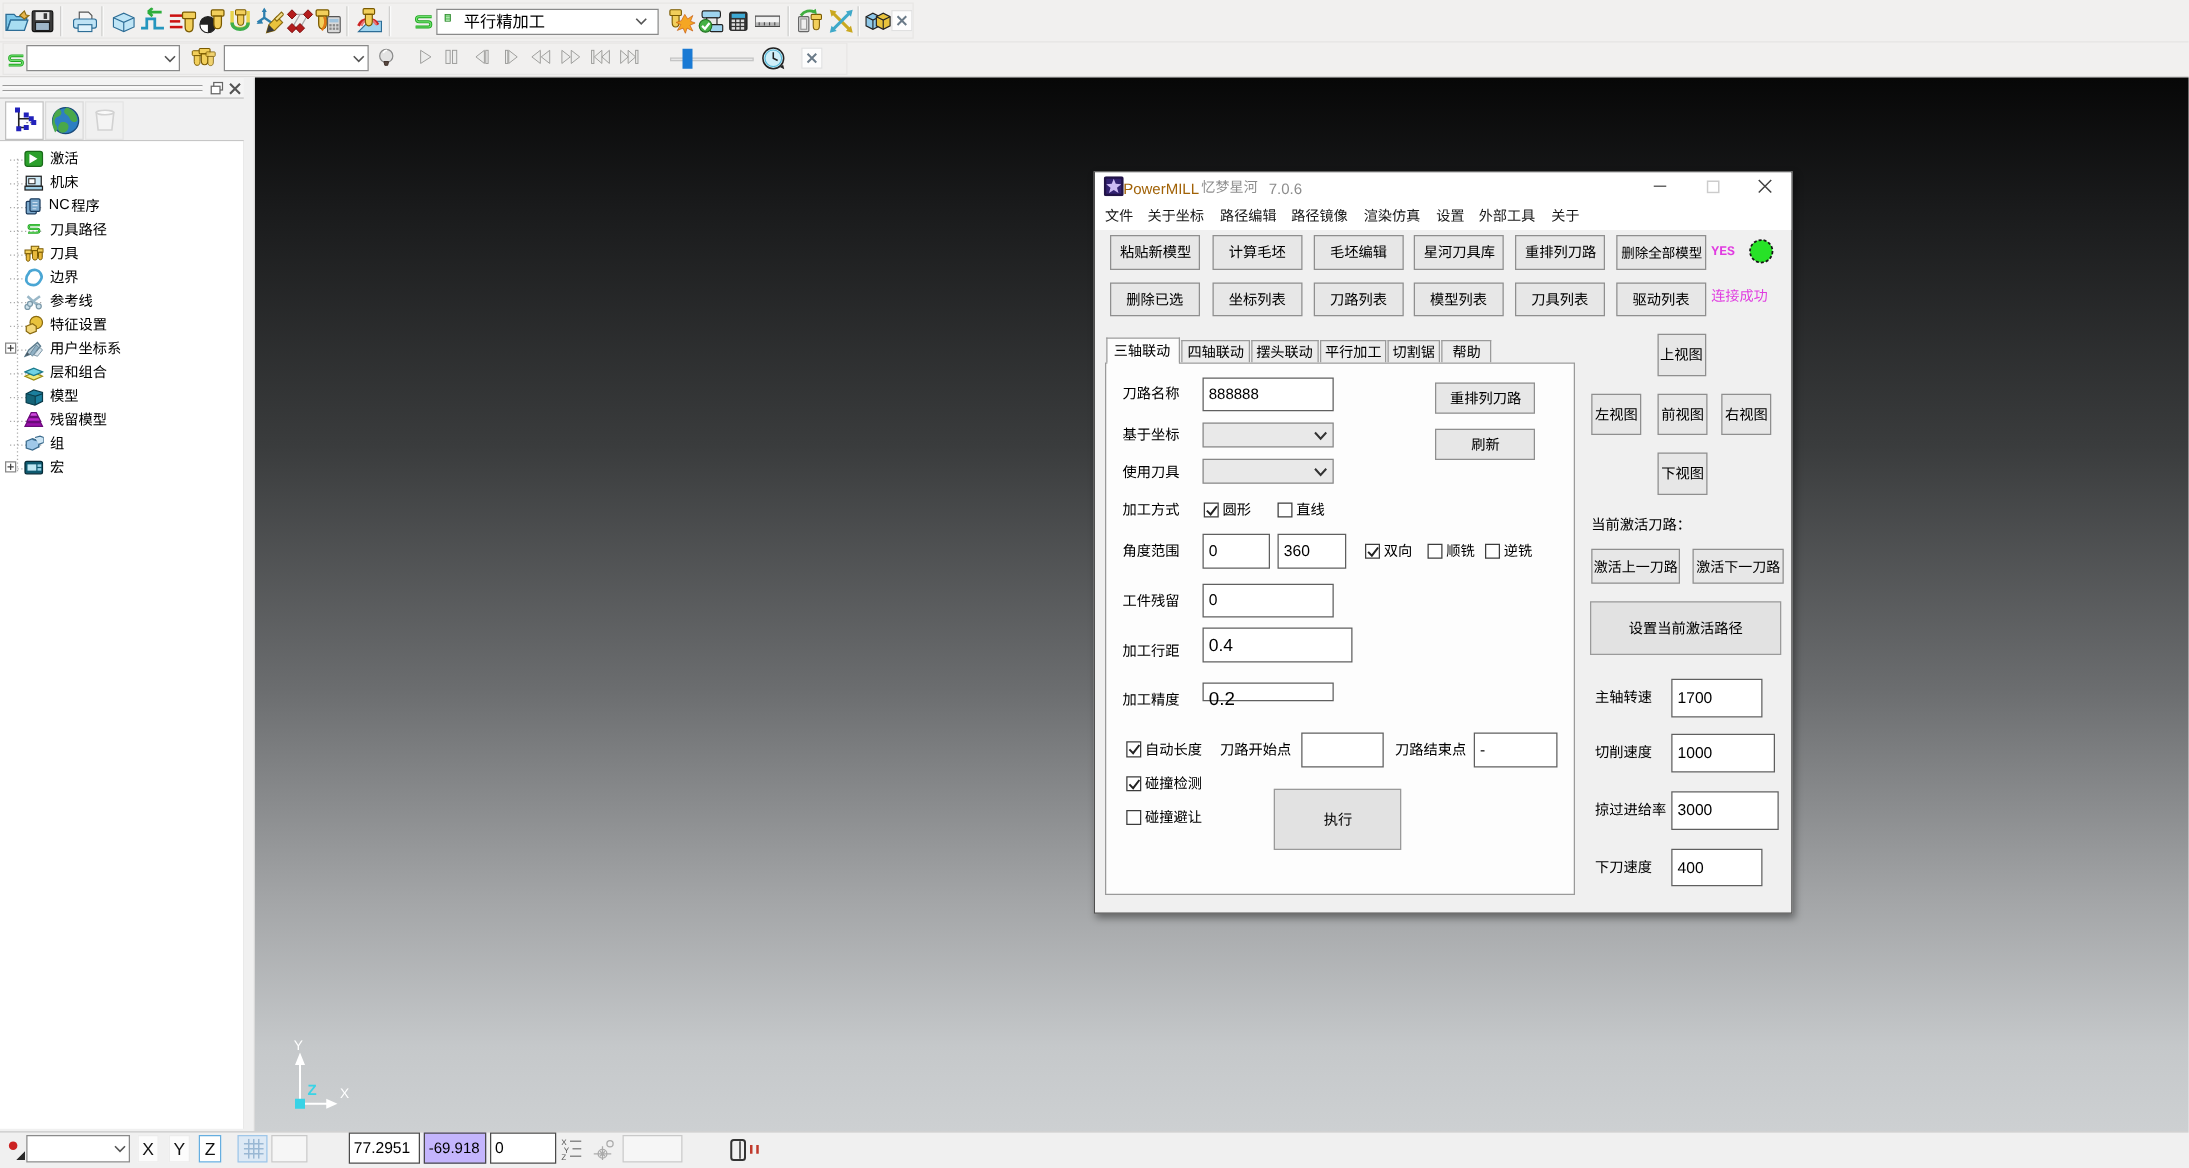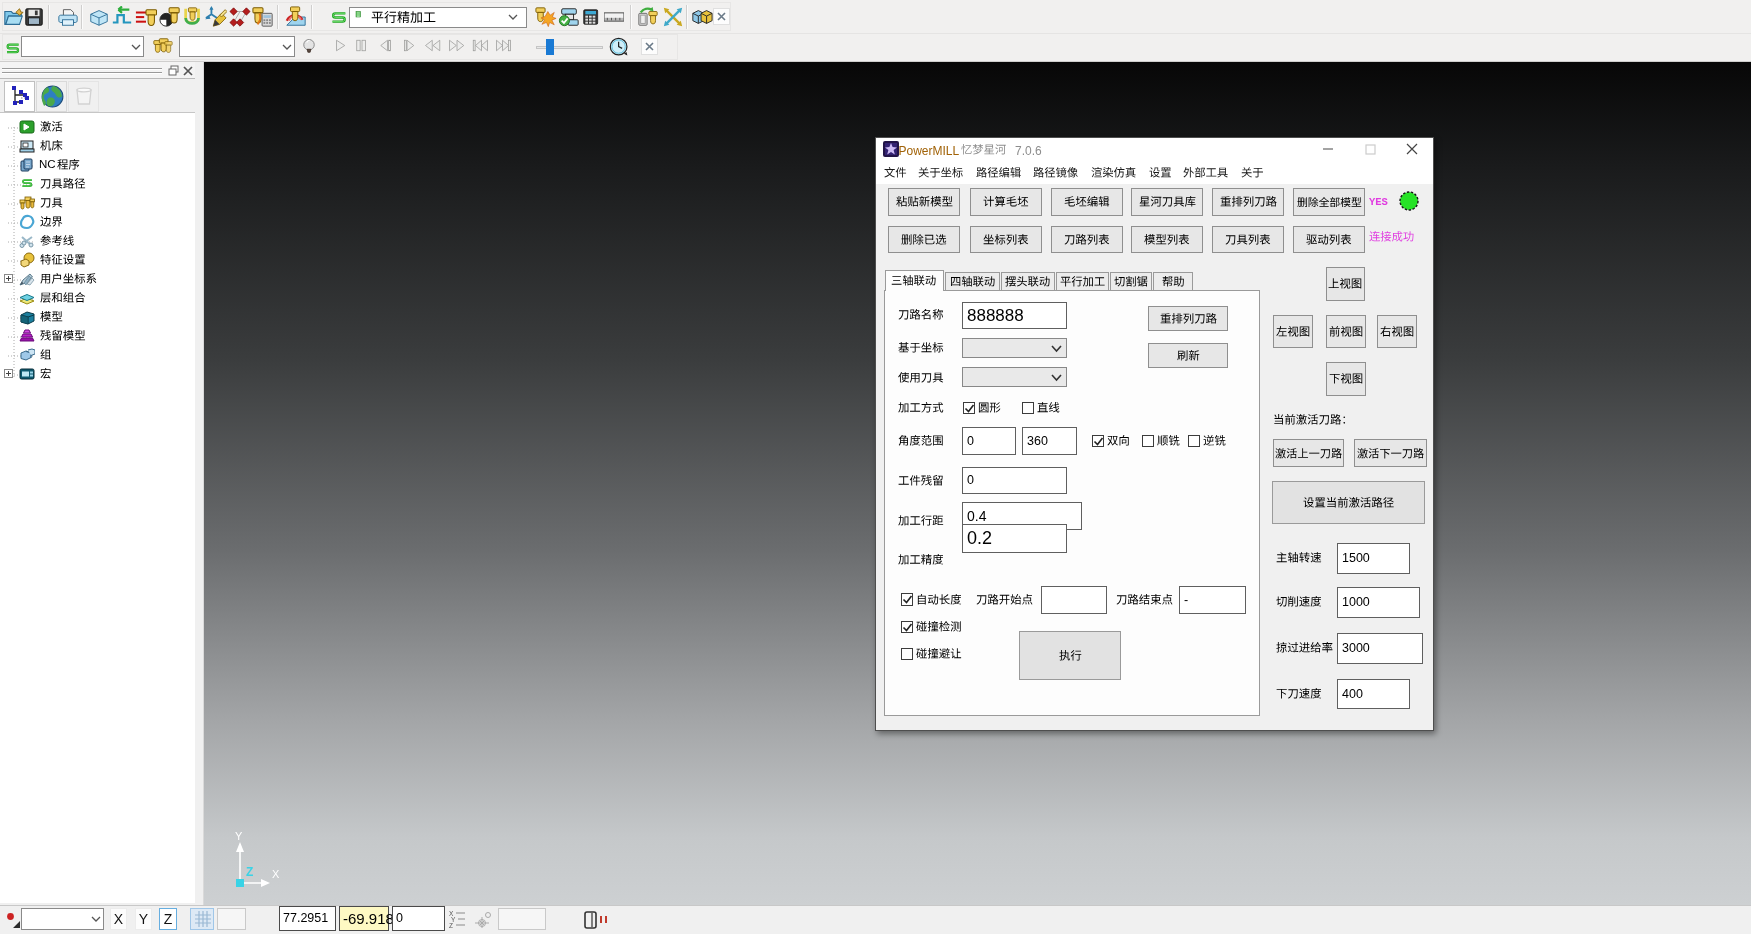--- a/index.html
+++ b/index.html
@@ -924,21 +924,21 @@
     </g>
   </svg>
 <svg class="ck" style="left:898.0px;top:555.4px" width="46.6" height="12.8">
     <g fill="#000" transform="translate(0,8.66) scale(0.01140,-0.01140)">
       <use href="#g52A0" x="0"></use>
       <use href="#g5DE5" x="1000"></use>
       <use href="#g7CBE" x="2000"></use>
       <use href="#g5EA6" x="3000"></use>
     </g>
   </svg>
-<div class="inp" style="left:962px;top:302px;width:105px;height:27px;line-height:25px;font-size:17px">888888</div>
+<div class="inp" style="left:962px;top:302px;width:105px;height:27px;line-height:25px;font-size:12px">888888</div>
 <div class="cmb" style="left:962px;top:338px;width:105px;height:20px;"></div>
 <svg style="position:absolute;left:1051px;top:344.5px" width="11" height="8">
     <path d="M1 1l4.5 5L10 1" stroke="#333" fill="none" stroke-width="1.6"></path>
   </svg>
 <div class="cmb" style="left:962px;top:367px;width:105px;height:20px;"></div>
 <svg style="position:absolute;left:1051px;top:373.5px" width="11" height="8">
     <path d="M1 1l4.5 5L10 1" stroke="#333" fill="none" stroke-width="1.6"></path>
   </svg>
 <div class="chk" style="left:962.5px;top:401.6px;width:12.4px;height:12.4px;"></div>
 <svg style="position:absolute;left:962.5px;top:401.6px" width="13" height="13">
@@ -978,21 +978,21 @@
   </svg>
 <div class="chk" style="left:1188px;top:434.8px;width:12.4px;height:12.4px;"></div>
 <svg class="ck" style="left:1203.0px;top:436.4px" width="23.8" height="12.8">
     <g fill="#000" transform="translate(0,8.66) scale(0.01140,-0.01140)">
       <use href="#g9006" x="0"></use>
       <use href="#g94E3" x="1000"></use>
     </g>
   </svg>
 <div class="inp" style="left:962px;top:467px;width:105px;height:27px;line-height:25px;font-size:12.5px">0</div>
 <div class="inp" style="left:962px;top:502px;width:120px;height:28px;line-height:26px;font-size:14px">0.4</div>
-<div class="inp" style="left:962px;top:524px;width:105px;height:29px;line-height:26px;font-size:18px">0.2</div>
+<div class="inp" style="left:962px;top:546px;width:105px;height:15px;line-height:26px;font-size:15px">0.2</div>
 <div class="chk" style="left:901px;top:593.3px;width:12.4px;height:12.4px;"></div>
 <svg style="position:absolute;left:901px;top:593.3px" width="13" height="13">
     <path d="M2.5 6.5l3 3L10.5 3" stroke="#222" stroke-width="1.6" fill="none"></path>
   </svg>
 <svg class="ck" style="left:916.0px;top:594.9px" width="46.6" height="12.8">
     <g fill="#000" transform="translate(0,8.66) scale(0.01140,-0.01140)">
       <use href="#g81EA" x="0"></use>
       <use href="#g52A8" x="1000"></use>
       <use href="#g957F" x="2000"></use>
       <use href="#g5EA6" x="3000"></use>
@@ -1150,21 +1150,21 @@
     </g>
   </svg>
 <svg class="ck" style="left:1276.0px;top:553.4px" width="46.6" height="12.8">
     <g fill="#000" transform="translate(0,8.66) scale(0.01140,-0.01140)">
       <use href="#g4E3B" x="0"></use>
       <use href="#g8F74" x="1000"></use>
       <use href="#g8F6C" x="2000"></use>
       <use href="#g901F" x="3000"></use>
     </g>
   </svg>
-<div class="inp" style="left:1337px;top:543px;width:73px;height:30.5px;line-height:28.5px;font-size:12.5px">1500</div>
+<div class="inp" style="left:1337px;top:543px;width:73px;height:30.5px;line-height:28.5px;font-size:12.5px">1700</div>
 <svg class="ck" style="left:1276.0px;top:597.4px" width="46.6" height="12.8">
     <g fill="#000" transform="translate(0,8.66) scale(0.01140,-0.01140)">
       <use href="#g5207" x="0"></use>
       <use href="#g524A" x="1000"></use>
       <use href="#g901F" x="2000"></use>
       <use href="#g5EA6" x="3000"></use>
     </g>
   </svg>
 <div class="inp" style="left:1337px;top:587px;width:83px;height:30.5px;line-height:28.5px;font-size:12.5px">1000</div>
 <svg class="ck" style="left:1276.0px;top:643.4px" width="58.0" height="12.8">
@@ -1199,21 +1199,21 @@
 <div style="left:135px;top:908px;width:17px;height:22px;background:#fcfcfc;border:1px solid #ececec;text-align:center;line-height:21px;font-size:14px;color:#111">Y</div>
 <div style="left:159px;top:908px;width:18px;height:22px;border:1px solid #66aee0;background:#fff;text-align:center;line-height:21px;font-size:14px;color:#111">Z</div>
 <div style="left:190px;top:908px;width:24px;height:22px;background:#dde9f5;border:1px solid #9fc6e8"></div>
 <svg style="position:absolute;left:195px;top:911px" width="16" height="16">
     <g stroke="#9ab8d4" stroke-width="1.2">
       <path d="M0 4h16M0 8h16M0 12h16M4 0v16M8 0v16M12 0v16"></path>
     </g>
   </svg>
 <div style="left:217px;top:908px;width:29px;height:22px;background:#f6f6f6;border:1px solid #c9c9c9"></div>
 <div style="left:279px;top:906px;width:57px;height:25px;background:#fff;border:1px solid #4a4a4a;font-size:12.5px;line-height:23px;padding-left:3px;color:#000">77.2951</div>
-<div style="left:339px;top:906px;width:50px;height:25px;background:#fef9c3;border:1px solid #4a4a4a;font-size:15px;line-height:23px;padding-left:3px;color:#000">-69.918</div>
+<div style="left:339px;top:906px;width:50px;height:25px;background:#c4b5fd;border:1px solid #4a4a4a;font-size:12px;line-height:23px;padding-left:3px;color:#000">-69.918</div>
 <div style="left:392px;top:906px;width:53px;height:25px;background:#fff;border:1px solid #4a4a4a;font-size:12.5px;line-height:23px;padding-left:3px;color:#000">0</div>
 <svg style="position:absolute;left:449px;top:910px" width="20" height="19">
     <g fill="none" stroke="#8a8a8a" stroke-width="1.2">
       <path d="M7 3h9M9 9h7M7 15h9"></path>
     </g>
     <g fill="#555" font-size="6.5" font-family="Liberation Sans">
       <text x="0" y="6">X</text>
       <text x="2" y="12">Y</text>
       <text x="0" y="18">Z</text>
     </g>

